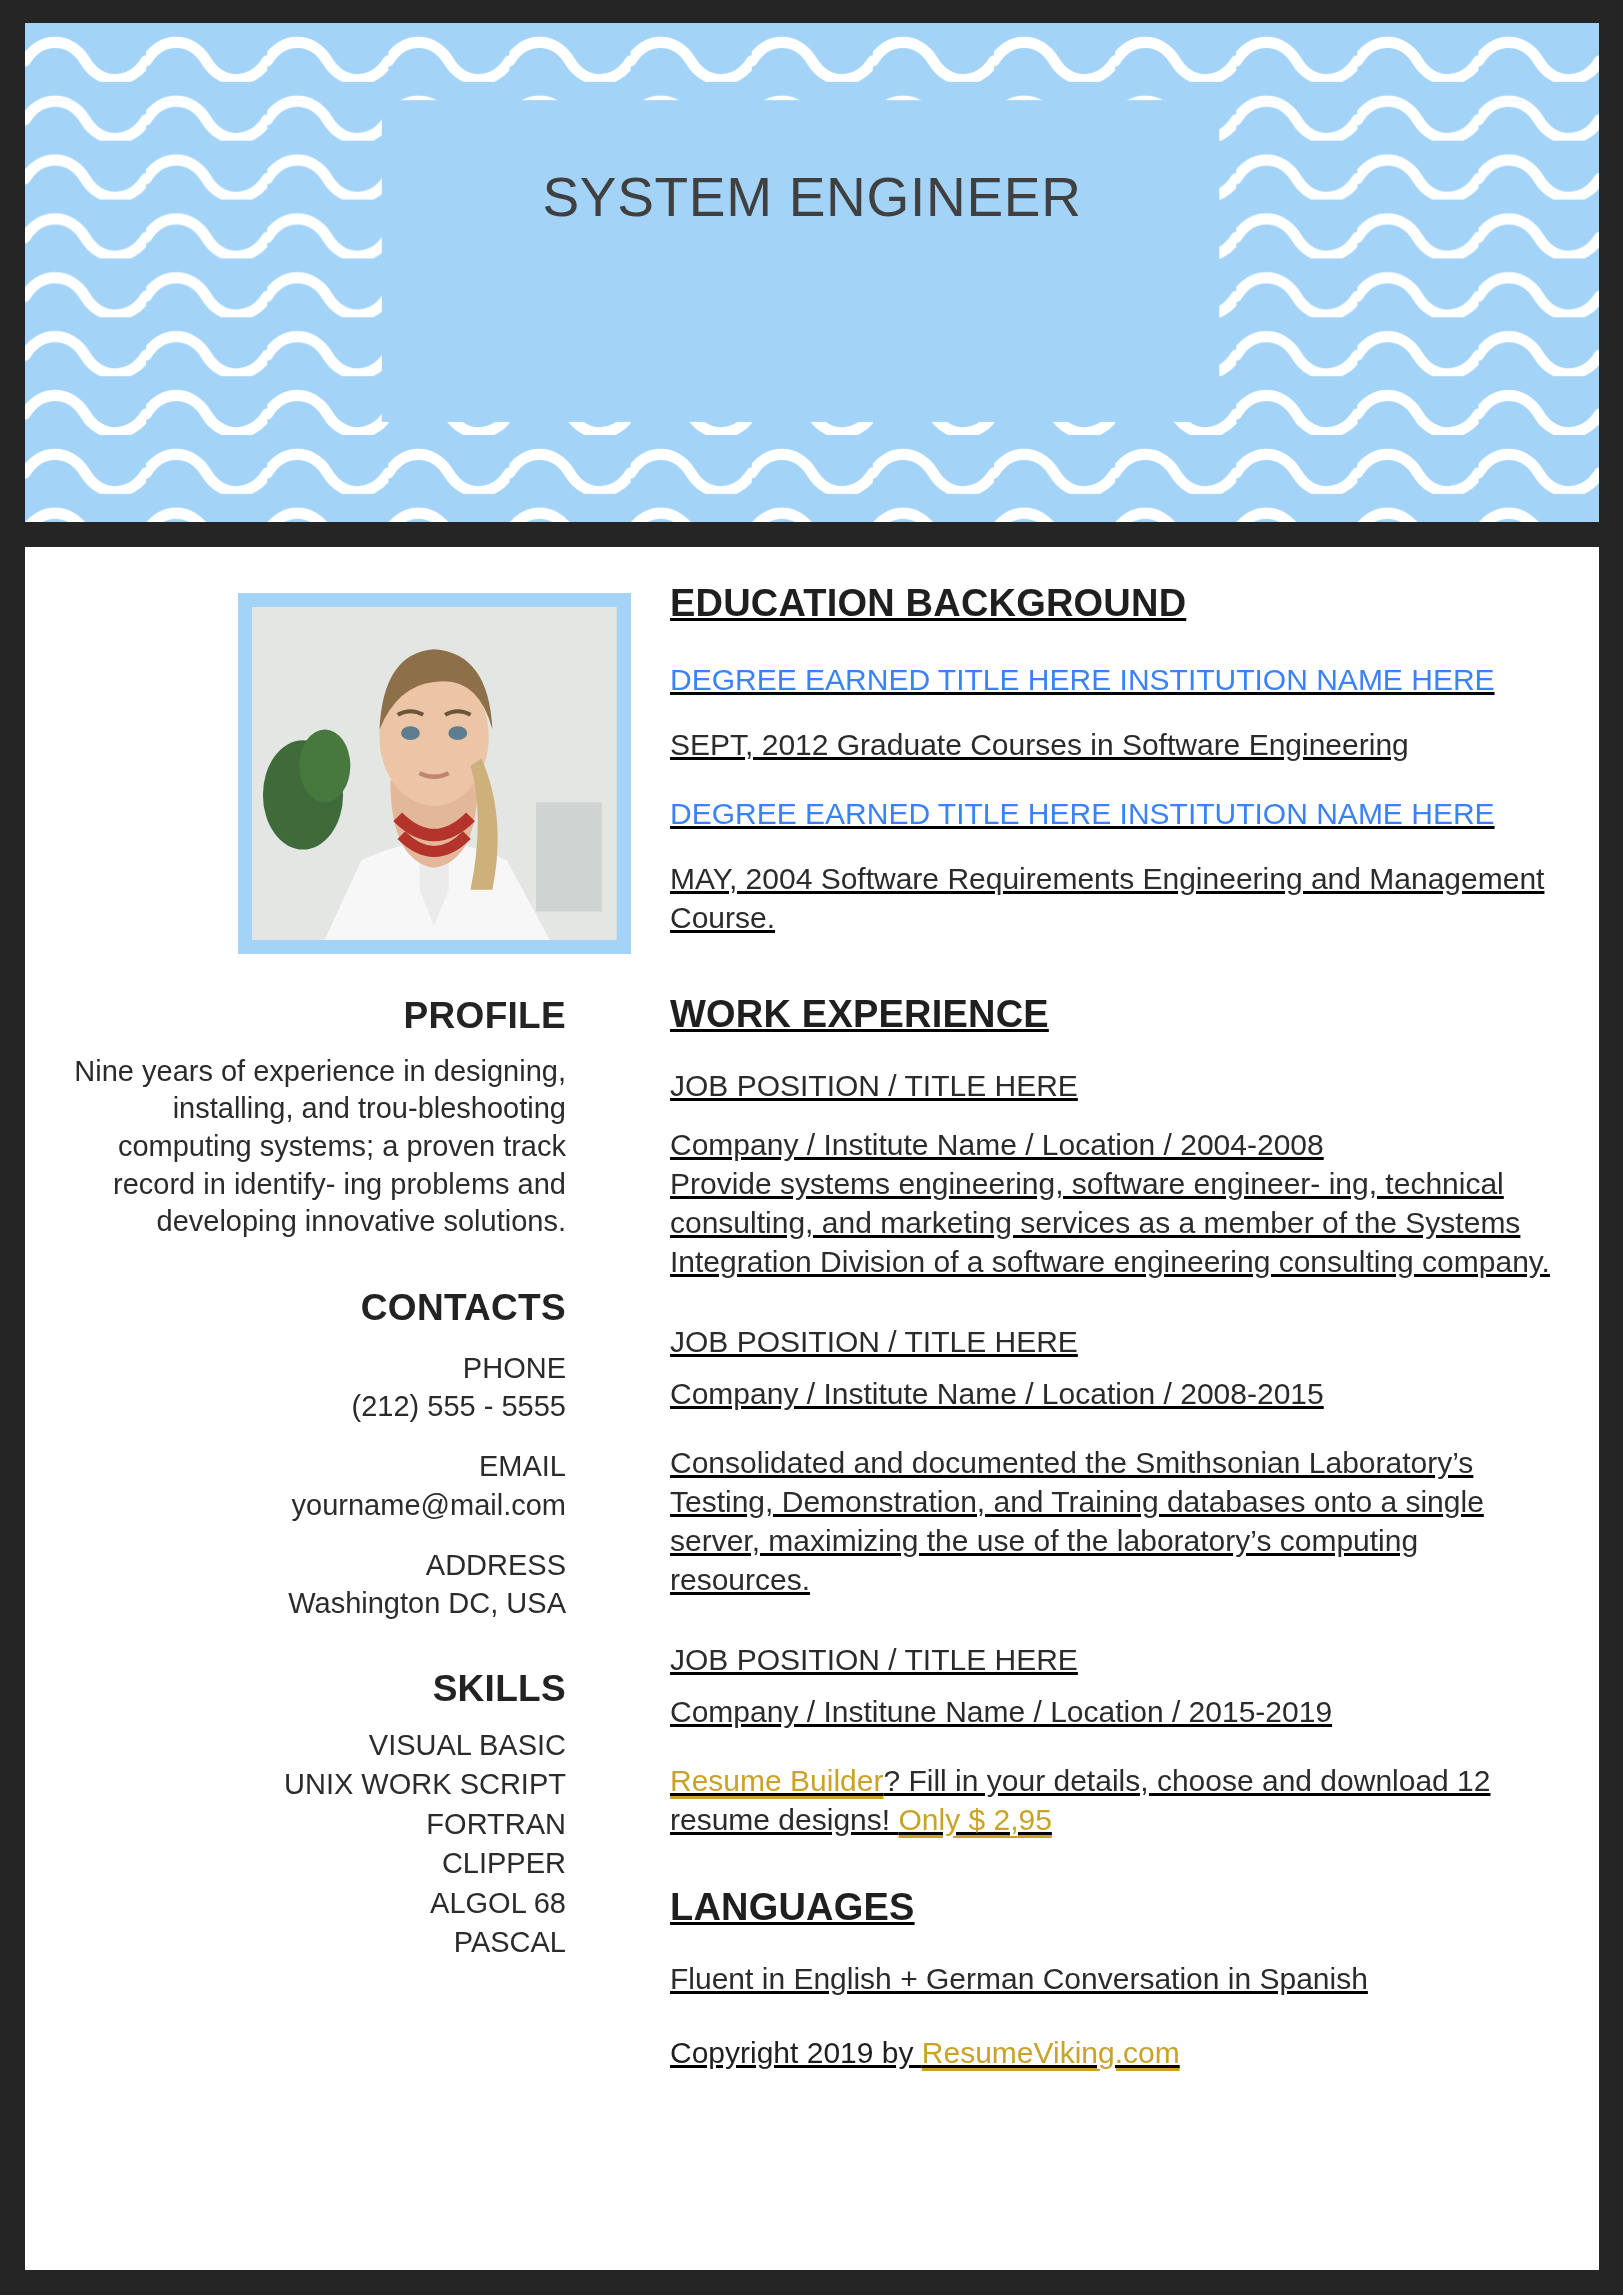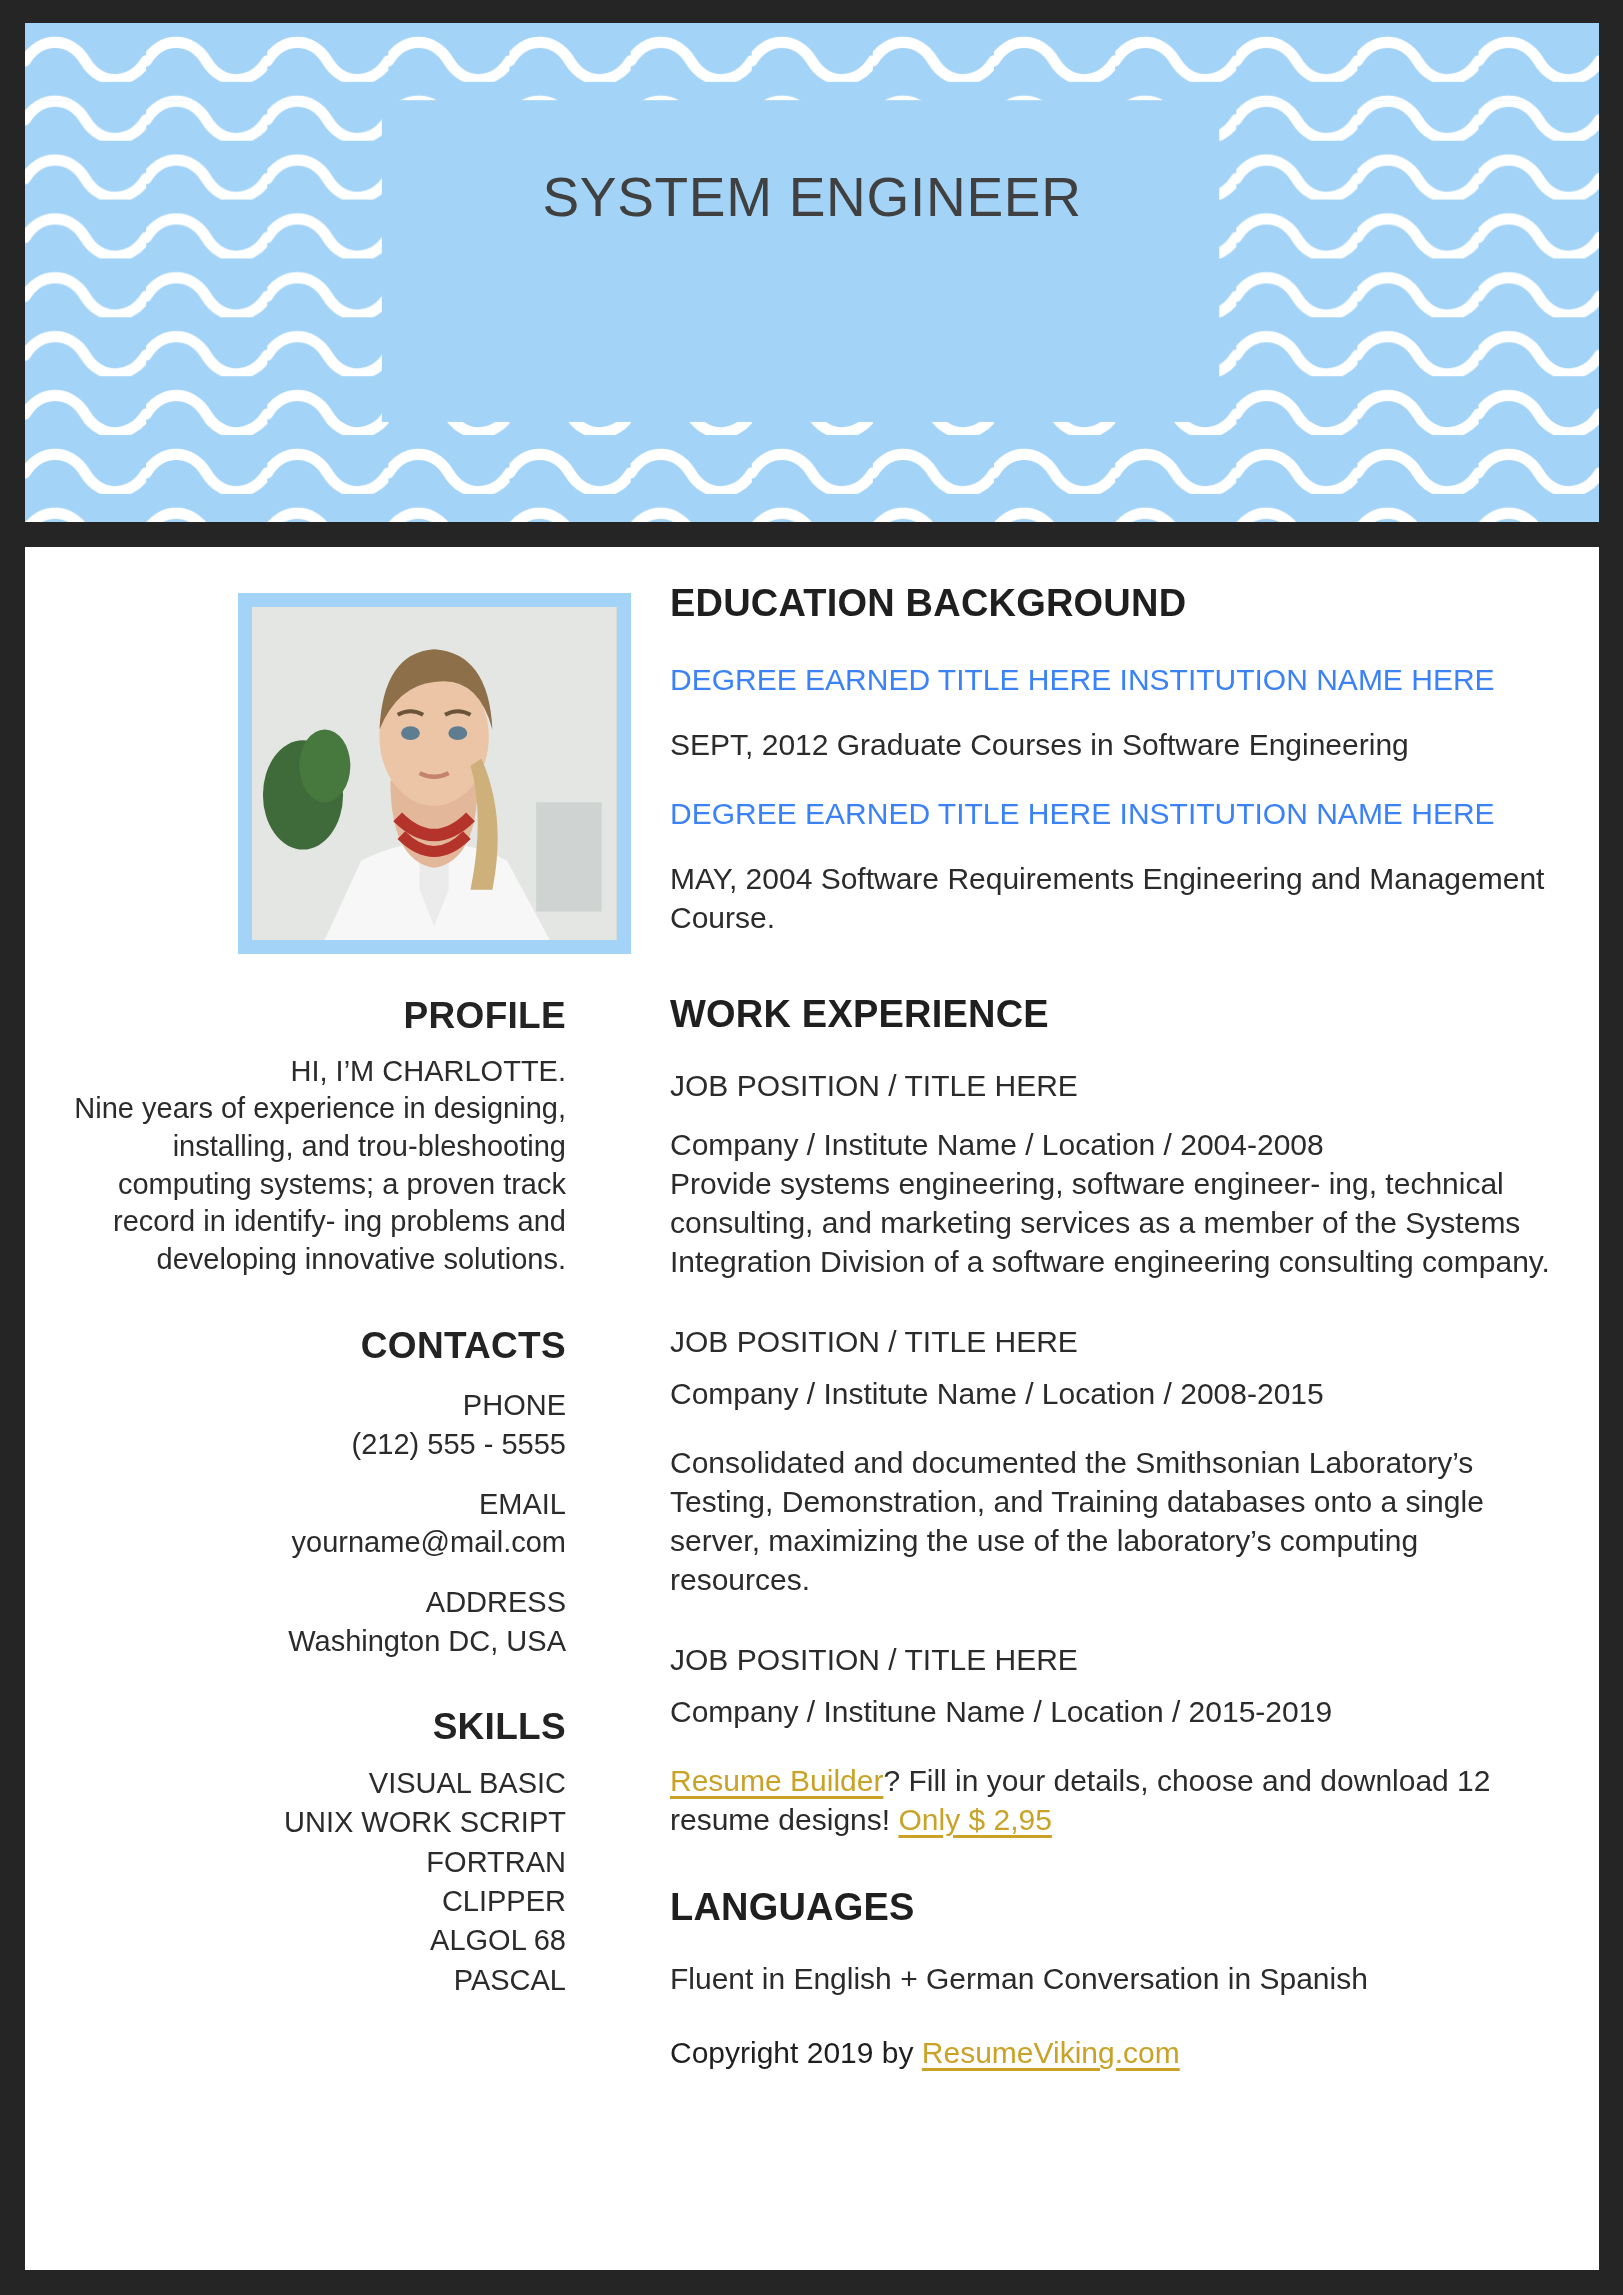--- a/index.html
+++ b/index.html
@@ -79,20 +79,21 @@
     text-align: right;
     margin-left: 14px;
   }
   .col-right {
     flex: 1;
     padding-top: 35px;
     padding-left: 39px;
     padding-right: 41px;
     box-sizing: border-box;
     text-align: left;
+    text-decoration: underline;
   }
 
   
   .photo-wrap {
     width: 393px;
     height: 361px;
     margin-left: auto;
     margin-right: 0;
     background: #a3d4f7;
     padding: 14.4px;
@@ -271,21 +272,20 @@
               <path d="M40 62 Q50 72 60 62" stroke="#b4332b" stroke-width="3.4" fill="none"></path>
               <path d="M41 67 Q50 76 59 67" stroke="#b4332b" stroke-width="3.0" fill="none"></path>
             </svg>
           </div>
         </div>
 
         <div class="sp-62"></div>
 
         <h2 class="side-heading">PROFILE</h2>
         <div class="sp-24"></div>
-        <p class="side-body">HI, I’M CHARLOTTE.</p>
         <p class="side-body">Nine years of experience in designing, installing, and trou-bleshooting computing systems; a proven track record in identify- ing problems and developing innovative solutions.</p>
 
         <div class="sp-70"></div>
 
         <h2 class="side-heading">CONTACTS</h2>
         <div class="sp-30"></div>
 
         <div class="contact-label">PHONE</div>
         <div class="contact-value">(212) 555 - 5555</div>
         <div class="sp-34"></div>

